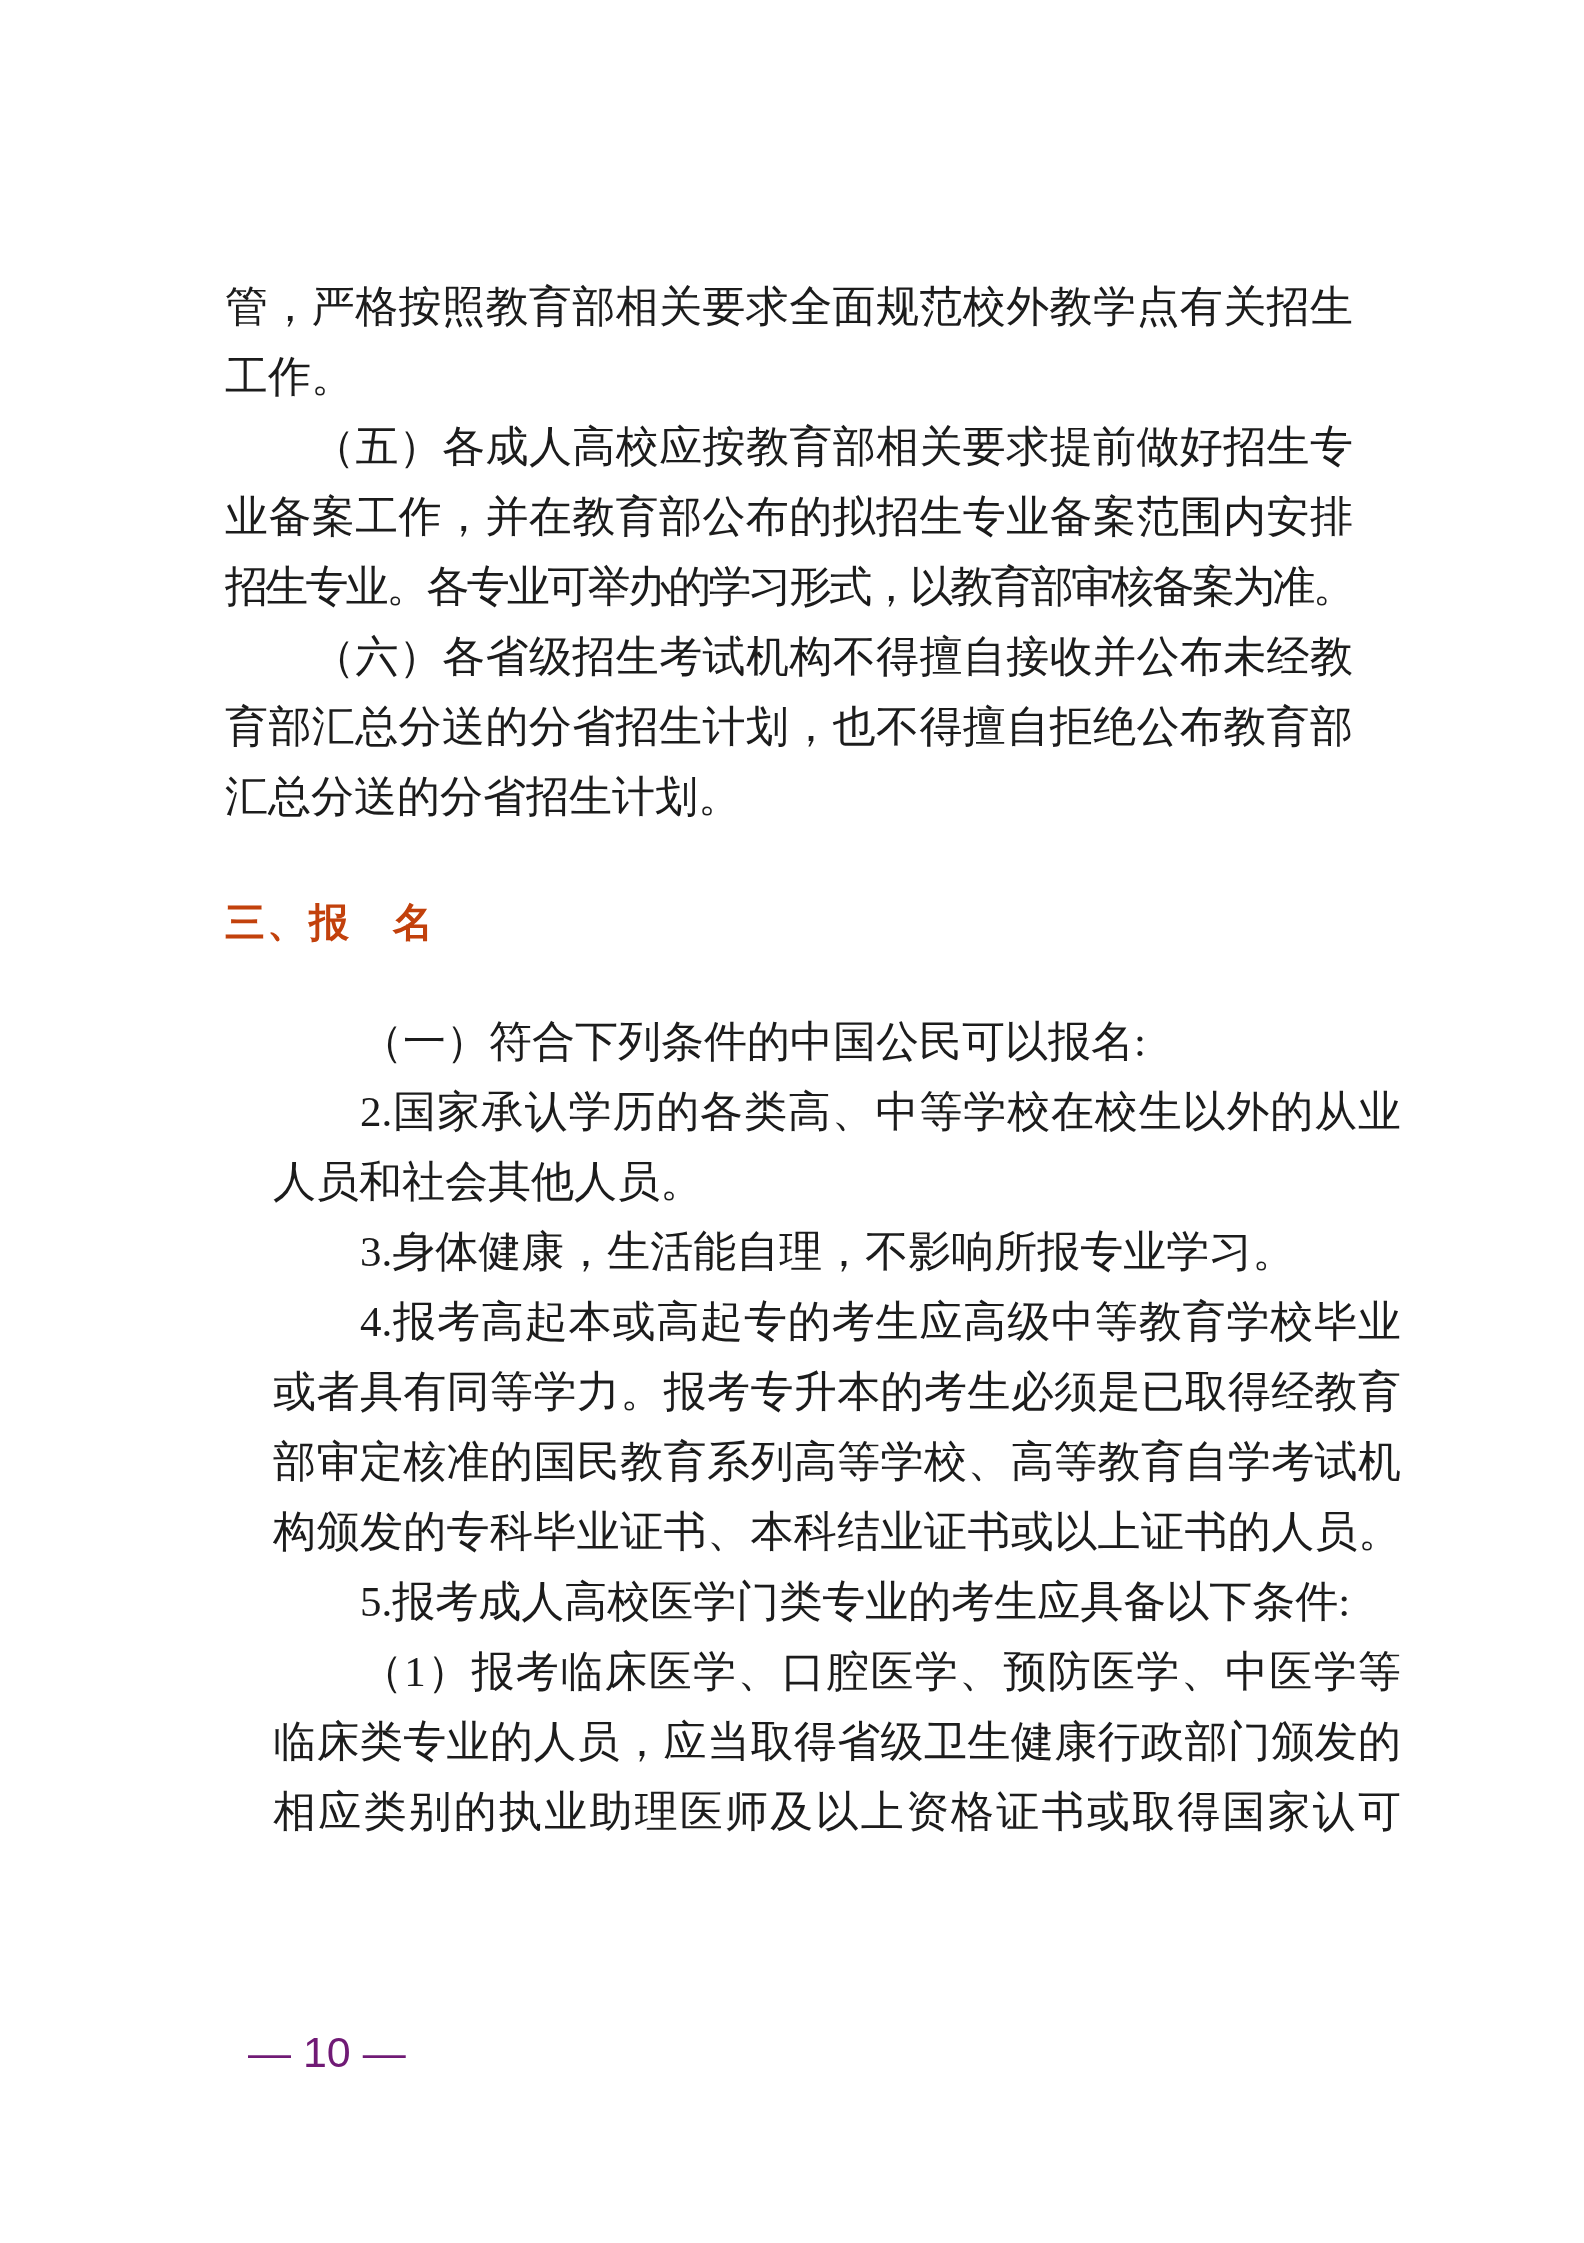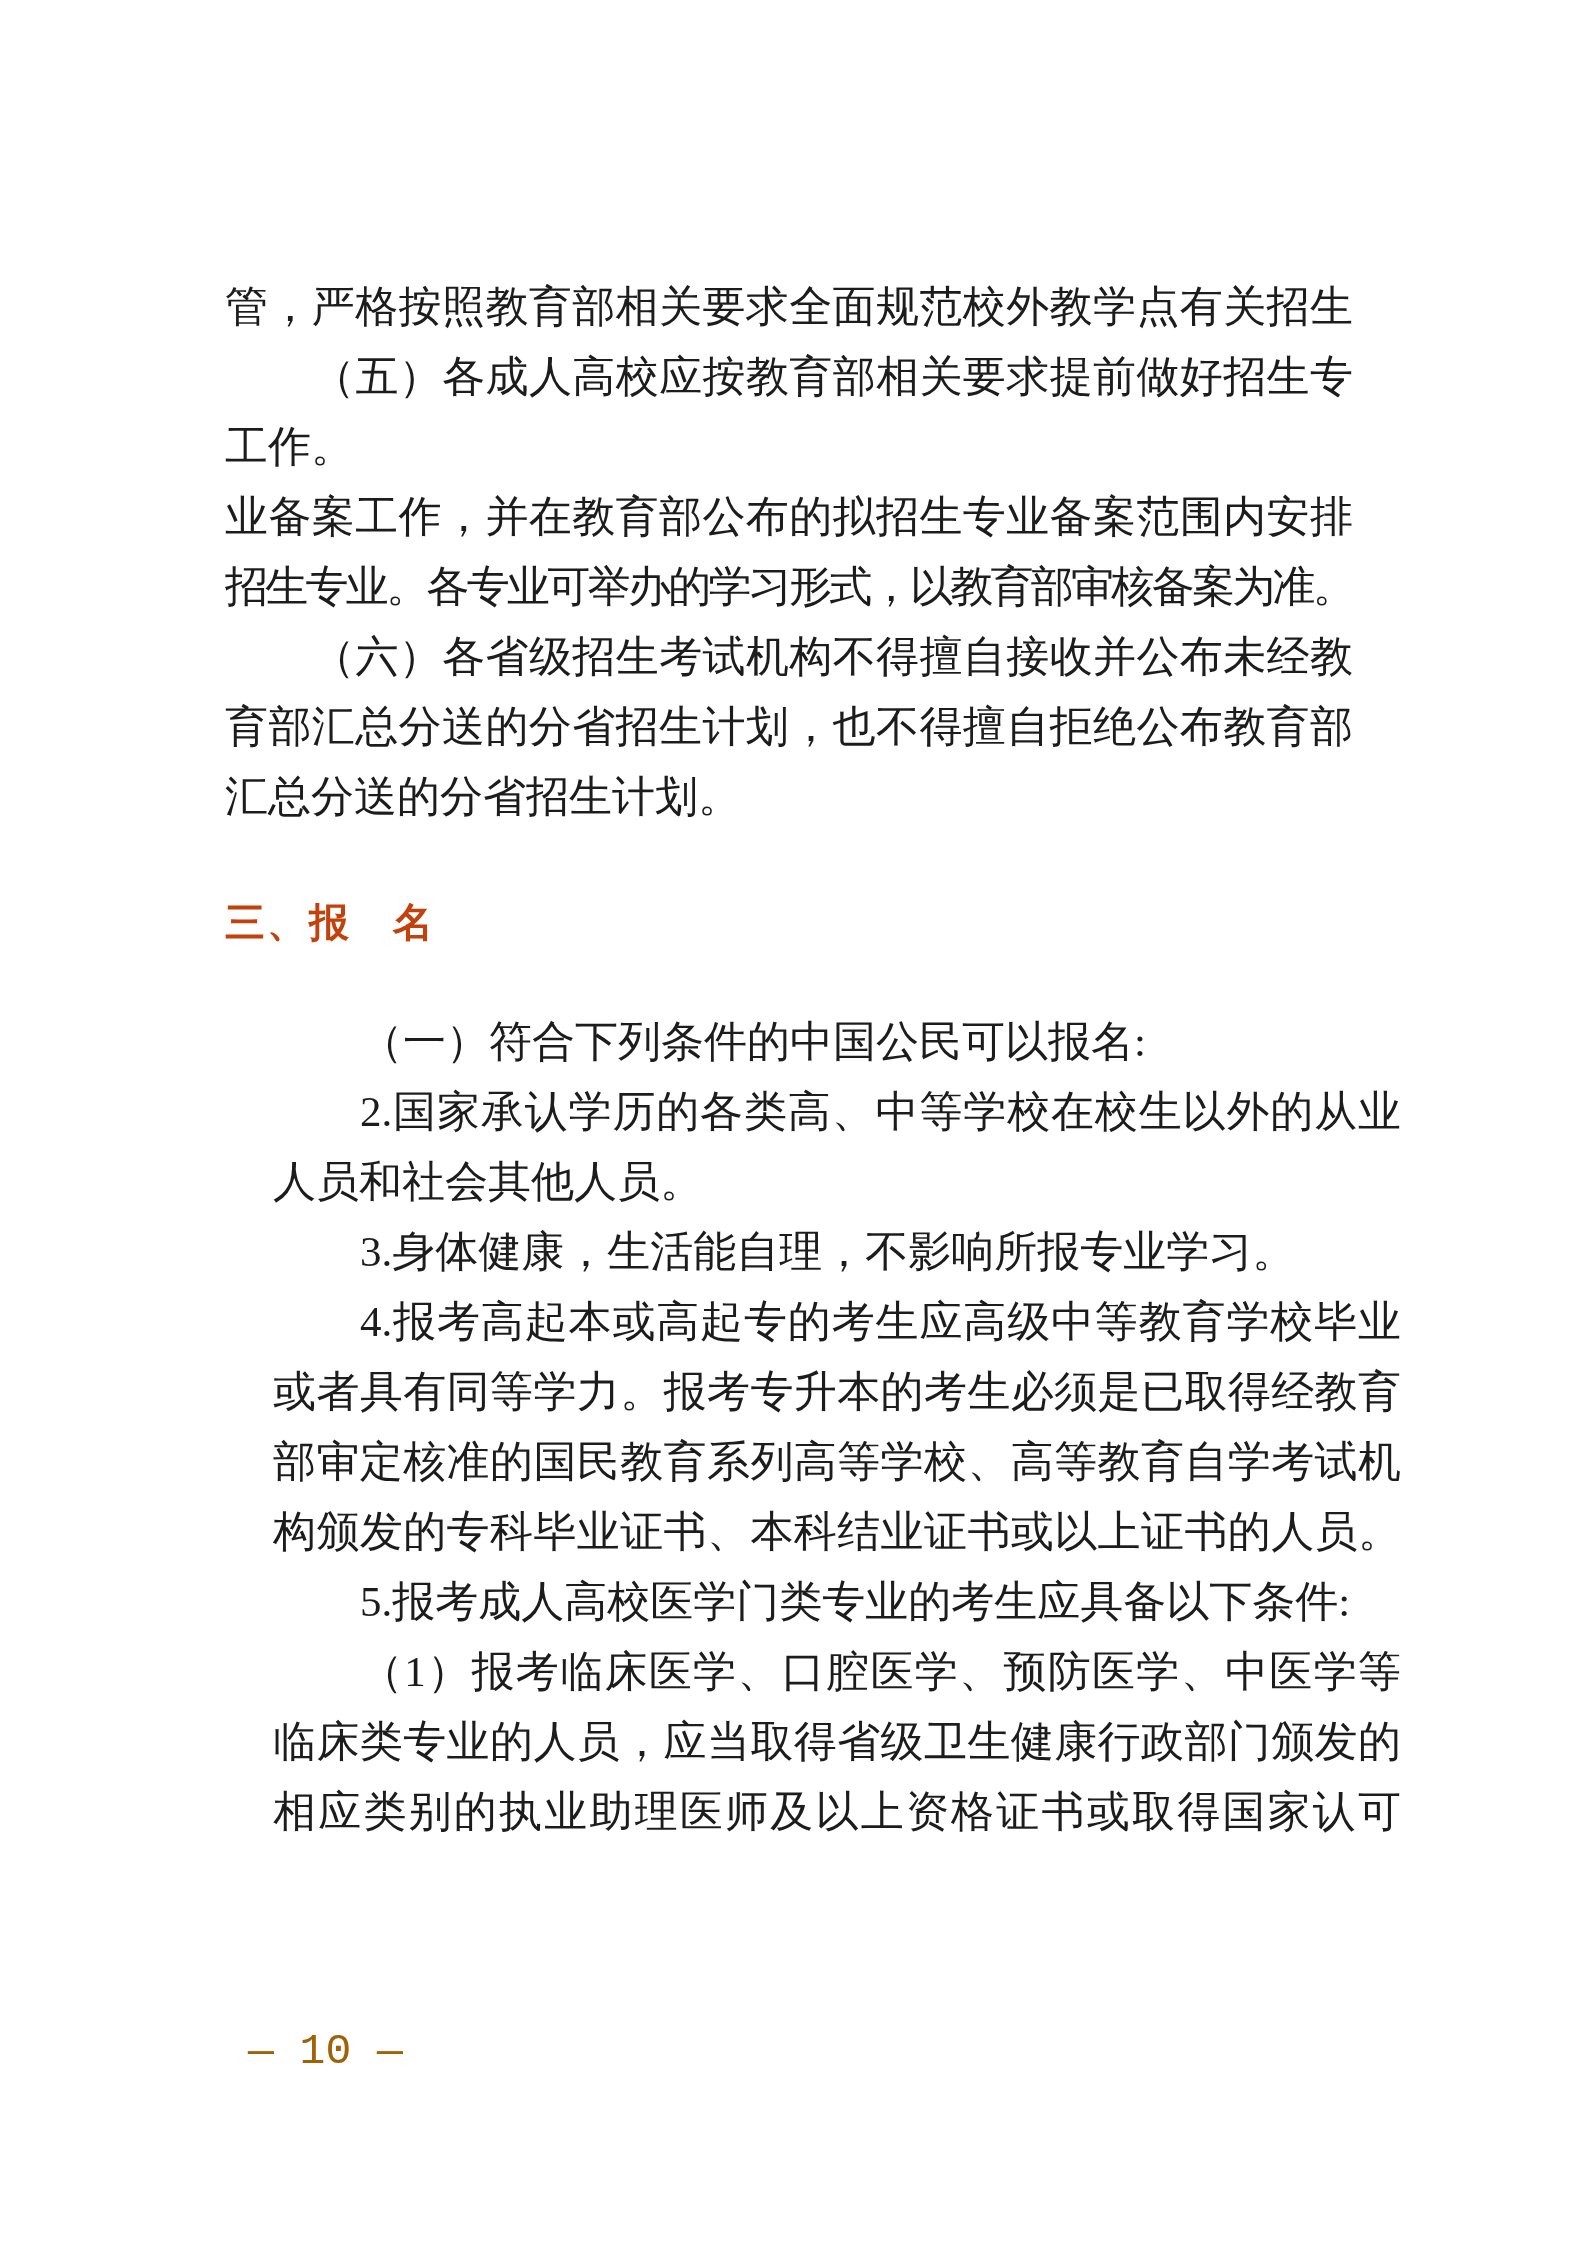--- a/index.html
+++ b/index.html
@@ -62,33 +62,33 @@
     letter-spacing: 2px;
     color: #c2410c;
   }
   .footer {
     position: absolute;
     left: 248px;
     top: 2017px;
     height: 70px;
     line-height: 70px;
     font-size: 43px;
-    font-family: Liberation Mono, monospace;
-    color: #a16207;
+    font-family: Liberation Sans, sans-serif;
+    color: #701a75;
   }
 </style>
 </head>
 <body>
 
 <div class="page">
 
   <div class="textblock" id="block1">
     <div class="ln j">管，严格按照教育部相关要求全面规范校外教学点有关招生</div>
+    <div class="ln l">工作。</div>
     <div class="ln j indent">（五）各成人高校应按教育部相关要求提前做好招生专</div>
-    <div class="ln l">工作。</div>
     <div class="ln j">业备案工作，并在教育部公布的拟招生专业备案范围内安排</div>
     <div class="ln j tight">招生专业。各专业可举办的学习形式，以教育部审核备案为准。</div>
     <div class="ln j indent">（六）各省级招生考试机构不得擅自接收并公布未经教</div>
     <div class="ln j">育部汇总分送的分省招生计划，也不得擅自拒绝公布教育部</div>
     <div class="ln l">汇总分送的分省招生计划。</div>
   </div>
 
   <h2 class="heading">三、报　名</h2>
 
   <div class="textblock" id="block2">

